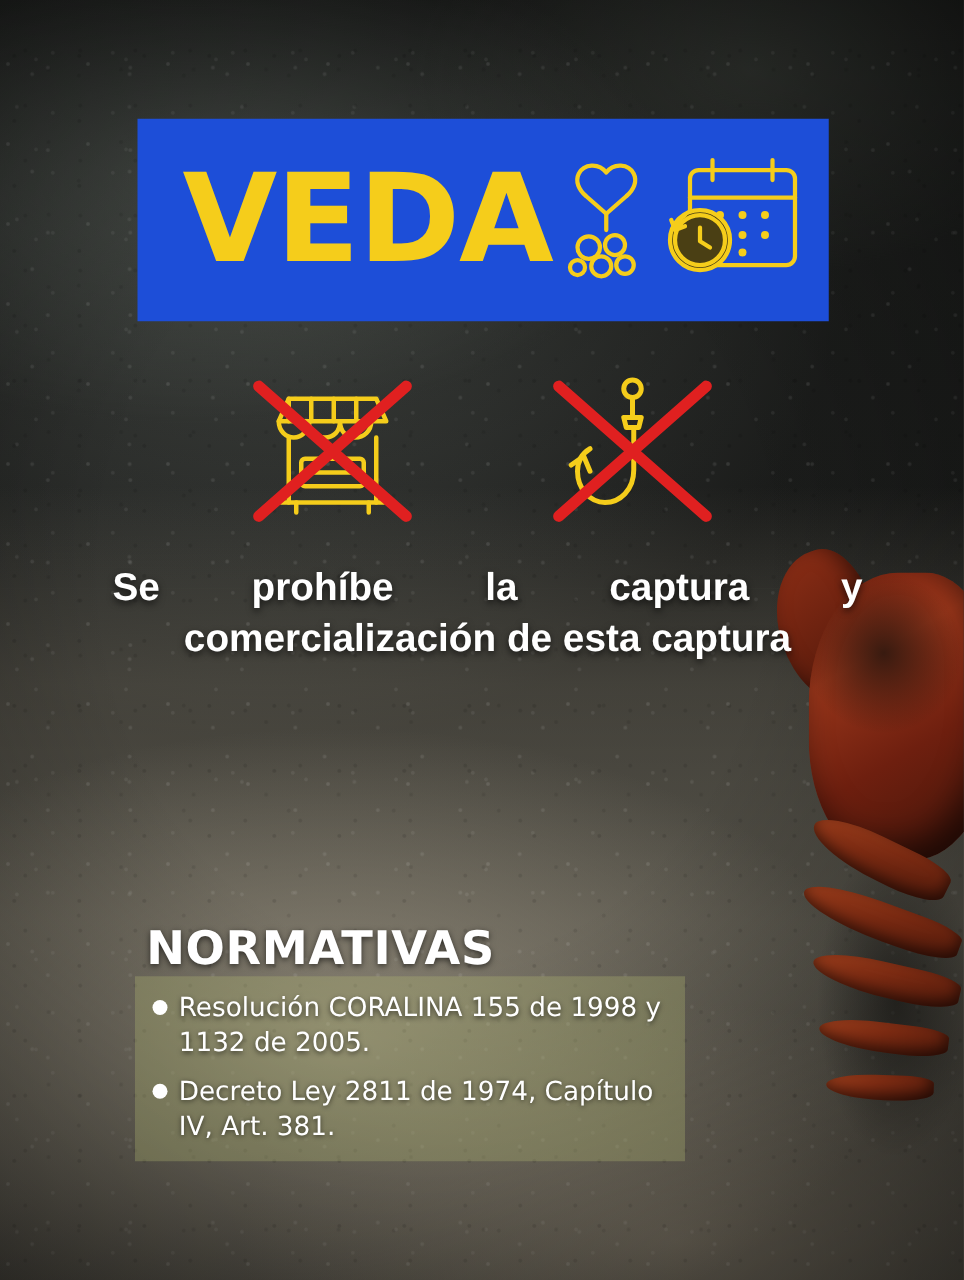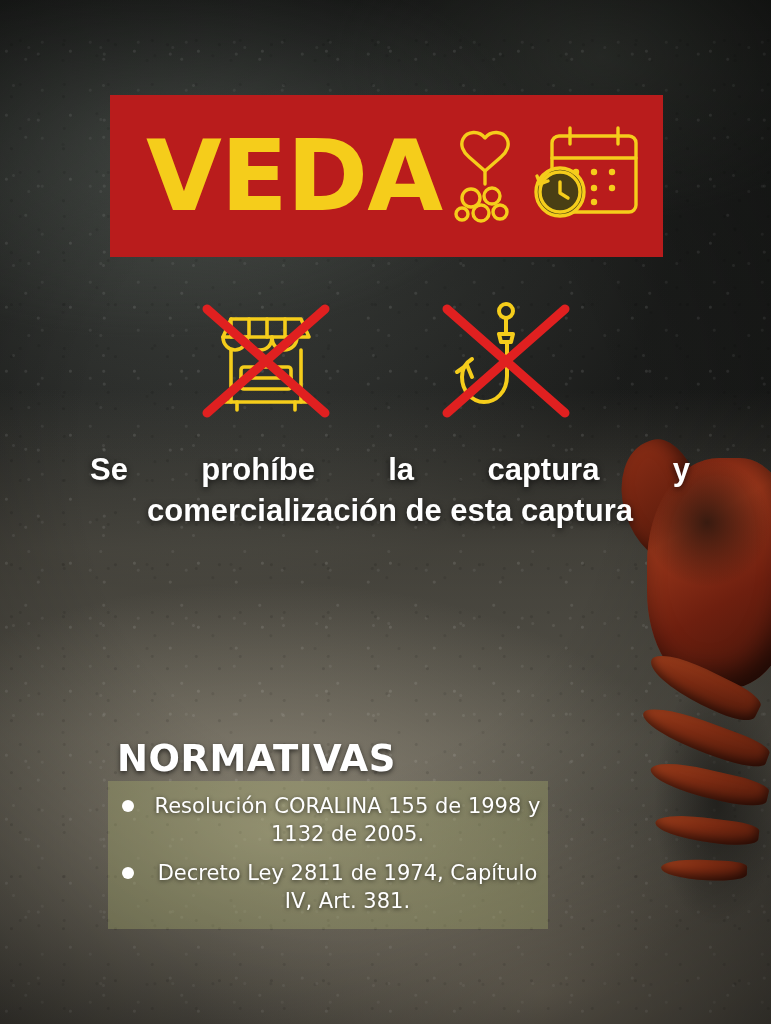--- a/index.html
+++ b/index.html
@@ -122,21 +122,21 @@
     background: radial-gradient(ellipse 55% 55% at 60% 50%, rgba(0,0,0,.45), rgba(0,0,0,0) 72%);
   }
 
   
   .veda-banner {
     position: absolute;
     left: 110px;
     top: 95px;
     width: 553px;
     height: 162px;
-    background: #b91c1c;
+    background: #1d4ed8;
     display: flex;
     align-items: center;
     justify-content: space-between;
     padding: 0 42px 0 36px;
     box-sizing: border-box;
   }
   .veda-word {
     color: #f5cd1b;
     font-size: 98px;
     font-weight: 800;
@@ -203,21 +203,20 @@
     font-size: 21px;
     line-height: 1.35;
     font-family: "DejaVu Sans", sans-serif;
     text-shadow: 0 1px 4px rgba(0,0,0,.6);
   }
   .norm-item {
     display: flex;
     align-items: flex-start;
     gap: 9px;
     margin-bottom: 10px;
-    text-align: center;
   }
   .bullet {
     flex: none;
     width: 12px;
     height: 12px;
     border-radius: 50%;
     background: #ffffff;
     margin-top: 8px;
   }
   .norm-text { flex: 1; }

